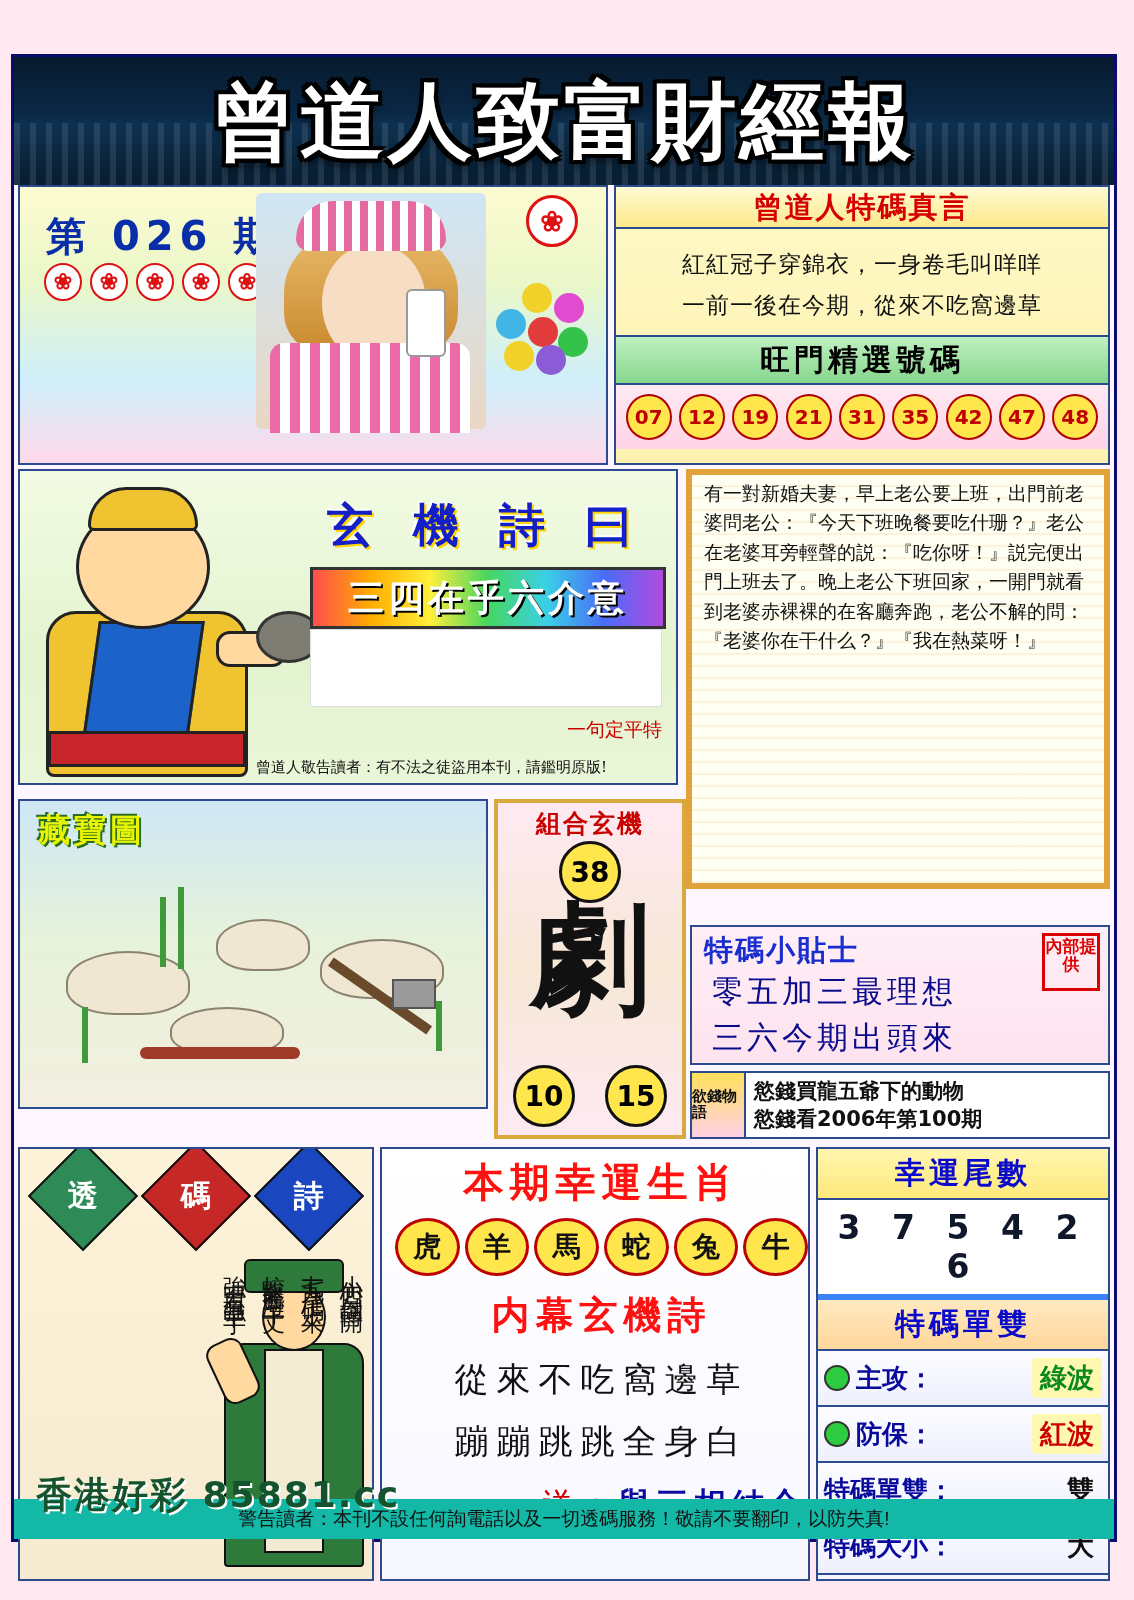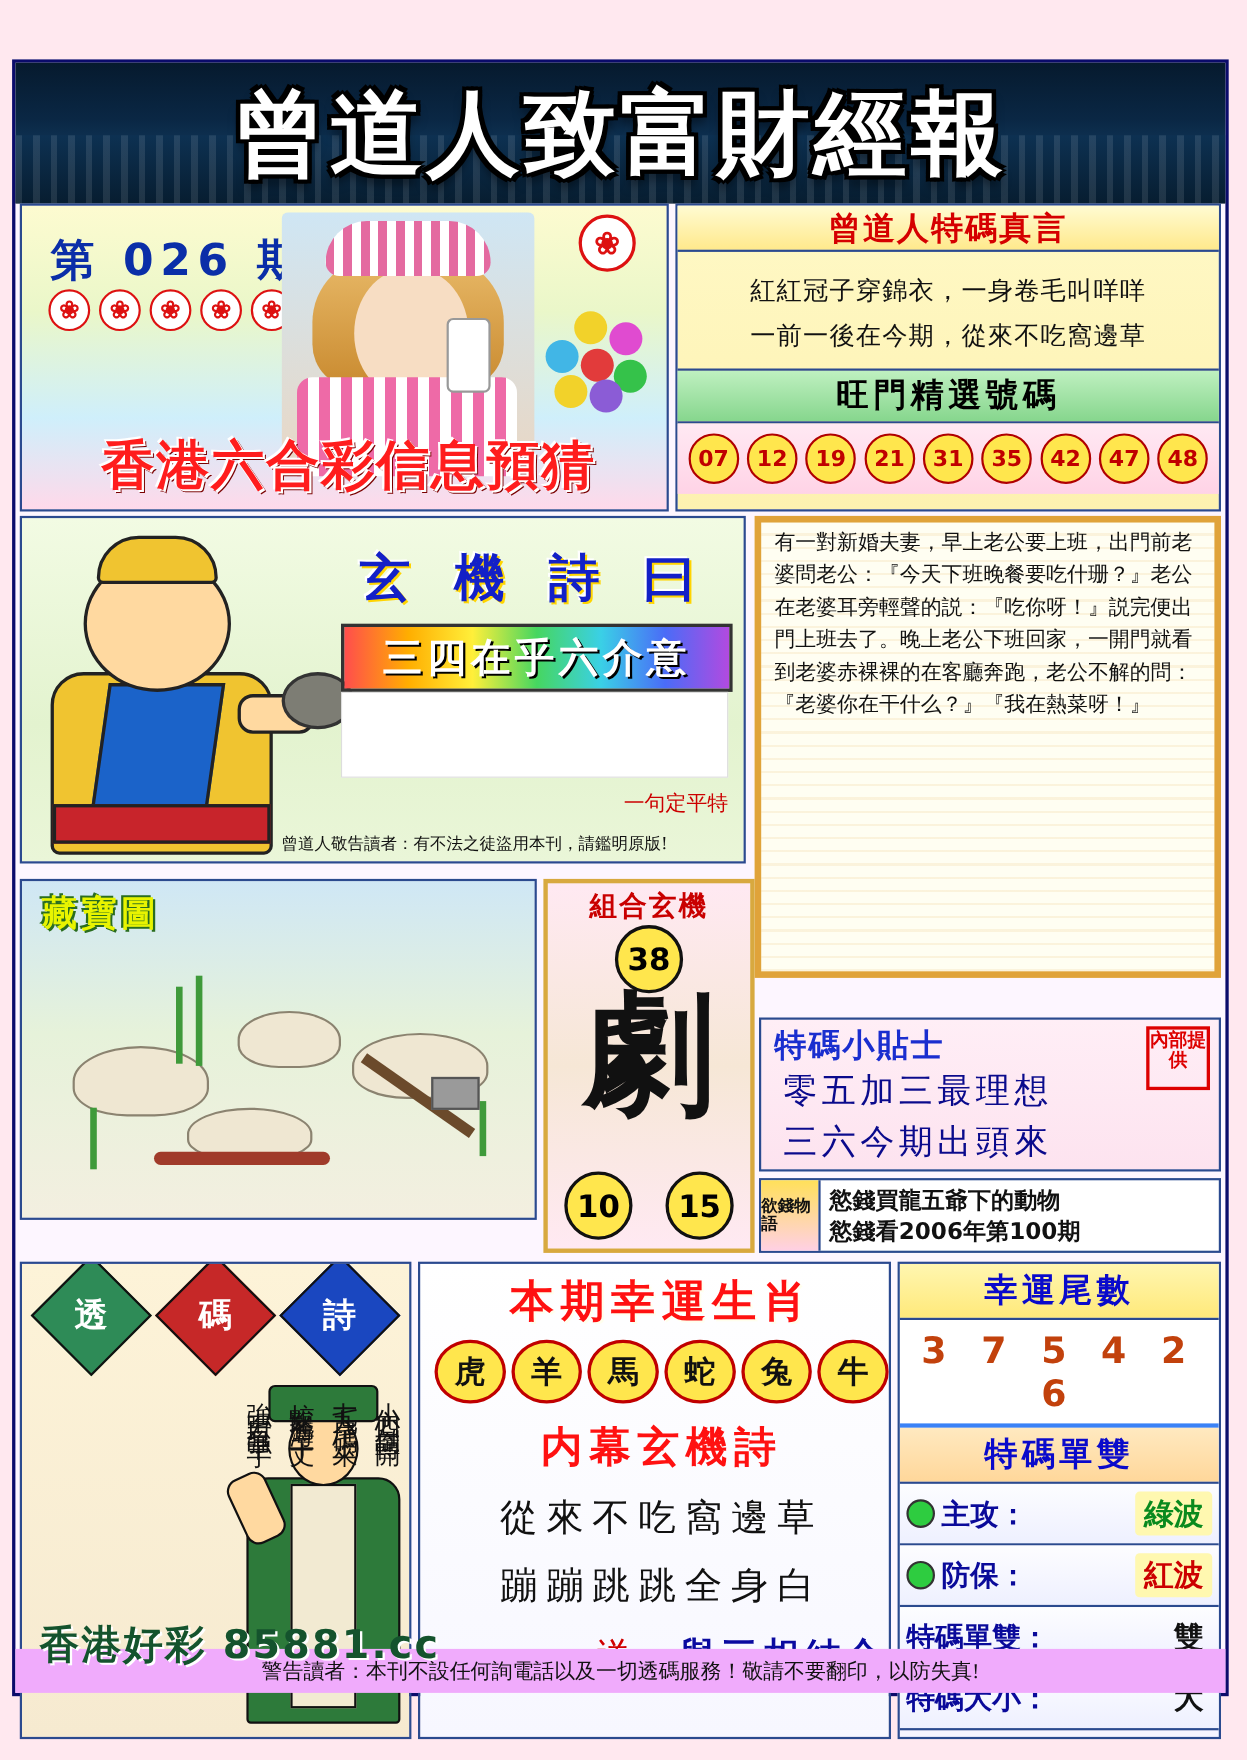--- a/index.html
+++ b/index.html
@@ -284,39 +284,39 @@
 
   .rightCol{
     position:absolute;left:802px;top:0;width:294px;height:434px;
     border:2px solid #2b4a8f;box-sizing:border-box;background:#f6f4ff;overflow:hidden;
   }
   .rc-head{
     text-align:center;font-family:"DejaVu Sans", sans-serif;font-size:30px;font-weight:bold;color:#0a0acb;
     background:linear-gradient(180deg,#fff6b0,#ffe97a);border-bottom:2px solid #2b4a8f;padding:4px 0;letter-spacing:4px;
   }
   .rc-nums{
-    text-align:center;font-family:"DejaVu Sans", sans-serif;font-size:33px;font-weight:bold;color:#c2410c;
-    letter-spacing:10px;padding:8px 0;background:#fff;border-bottom:4px solid #3b82f6;
+    text-align:center;font-family:"DejaVu Sans", sans-serif;font-size:33px;font-weight:bold;color:#0f172a;
+    letter-spacing:10px;padding:8px 0;background:#fff;border-bottom:6px solid #3b82f6;
   }
   .rc-head2{
     text-align:center;font-family:"DejaVu Sans", sans-serif;font-size:30px;font-weight:bold;color:#0a0acb;
     background:linear-gradient(180deg,#ffe9c0,#ffd79a);border-bottom:2px solid #2b4a8f;padding:4px 0;letter-spacing:4px;
   }
   .rc-row{
     display:flex;align-items:center;height:56px;border-bottom:2px solid #2b4a8f;padding:0 6px;box-sizing:border-box;
     background:linear-gradient(180deg,#fdfdff,#eef0ff);
   }
   .rc-dot{width:22px;height:22px;border-radius:50%;margin-right:6px;border:2px solid #333;}
   .rc-label{font-family:"DejaVu Sans", sans-serif;font-size:26px;font-weight:bold;color:#0a0a9a;flex:1;}
   .rc-val{font-family:"DejaVu Sans", sans-serif;font-size:27px;font-weight:bold;padding:2px 8px;border-radius:4px;}
 
   .footer{
     position:absolute;left:0;bottom:0;width:1100px;height:40px;
     display:flex;align-items:center;justify-content:center;
-    font-family:Liberation Serif, serif;font-size:19px;color:#111;background:#f0abfc;
+    font-family:Liberation Sans, sans-serif;font-size:19px;color:#111;background:#14b8a6;
   }
   .watermark{
     position:absolute;left:22px;bottom:8px;width:700px;height:60px;
     font-family:"DejaVu Sans", sans-serif;font-size:36px;font-weight:bold;color:#14532d;
     text-shadow:2px 2px 0 #ffffff;letter-spacing:2px;pointer-events:none;
   }
 </style>
 </head>
 <body>
 
@@ -354,21 +354,20 @@
         <div class="balls-deco">
           <span style="left:26px;top:0;background:#f2d22a;"></span>
           <span style="left:58px;top:10px;background:#e04bd0;"></span>
           <span style="left:0;top:26px;background:#41b6e6;"></span>
           <span style="left:32px;top:34px;background:#e23b3b;"></span>
           <span style="left:62px;top:44px;background:#35c24a;"></span>
           <span style="left:8px;top:58px;background:#f2d22a;"></span>
           <span style="left:40px;top:62px;background:#8b5cd6;"></span>
         </div>
 
-        <div class="hk-title">香港六合彩信息預猜</div>
       </div>
 
       <div class="rightTop">
         <div class="rt-head">曾道人特碼真言</div>
         <div class="rt-poem">
           <div>紅紅冠子穿錦衣，一身卷毛叫咩咩</div>
           <div>一前一後在今期，從來不吃窩邊草</div>
         </div>
         <div class="rt-sub">旺門精選號碼</div>
         <div class="rt-nums">

